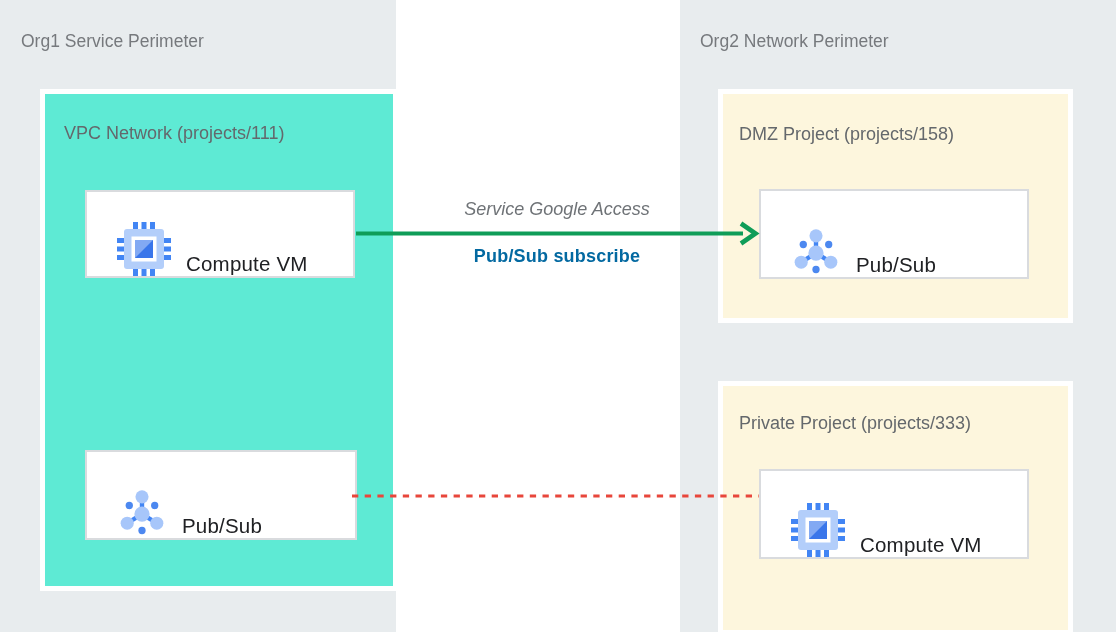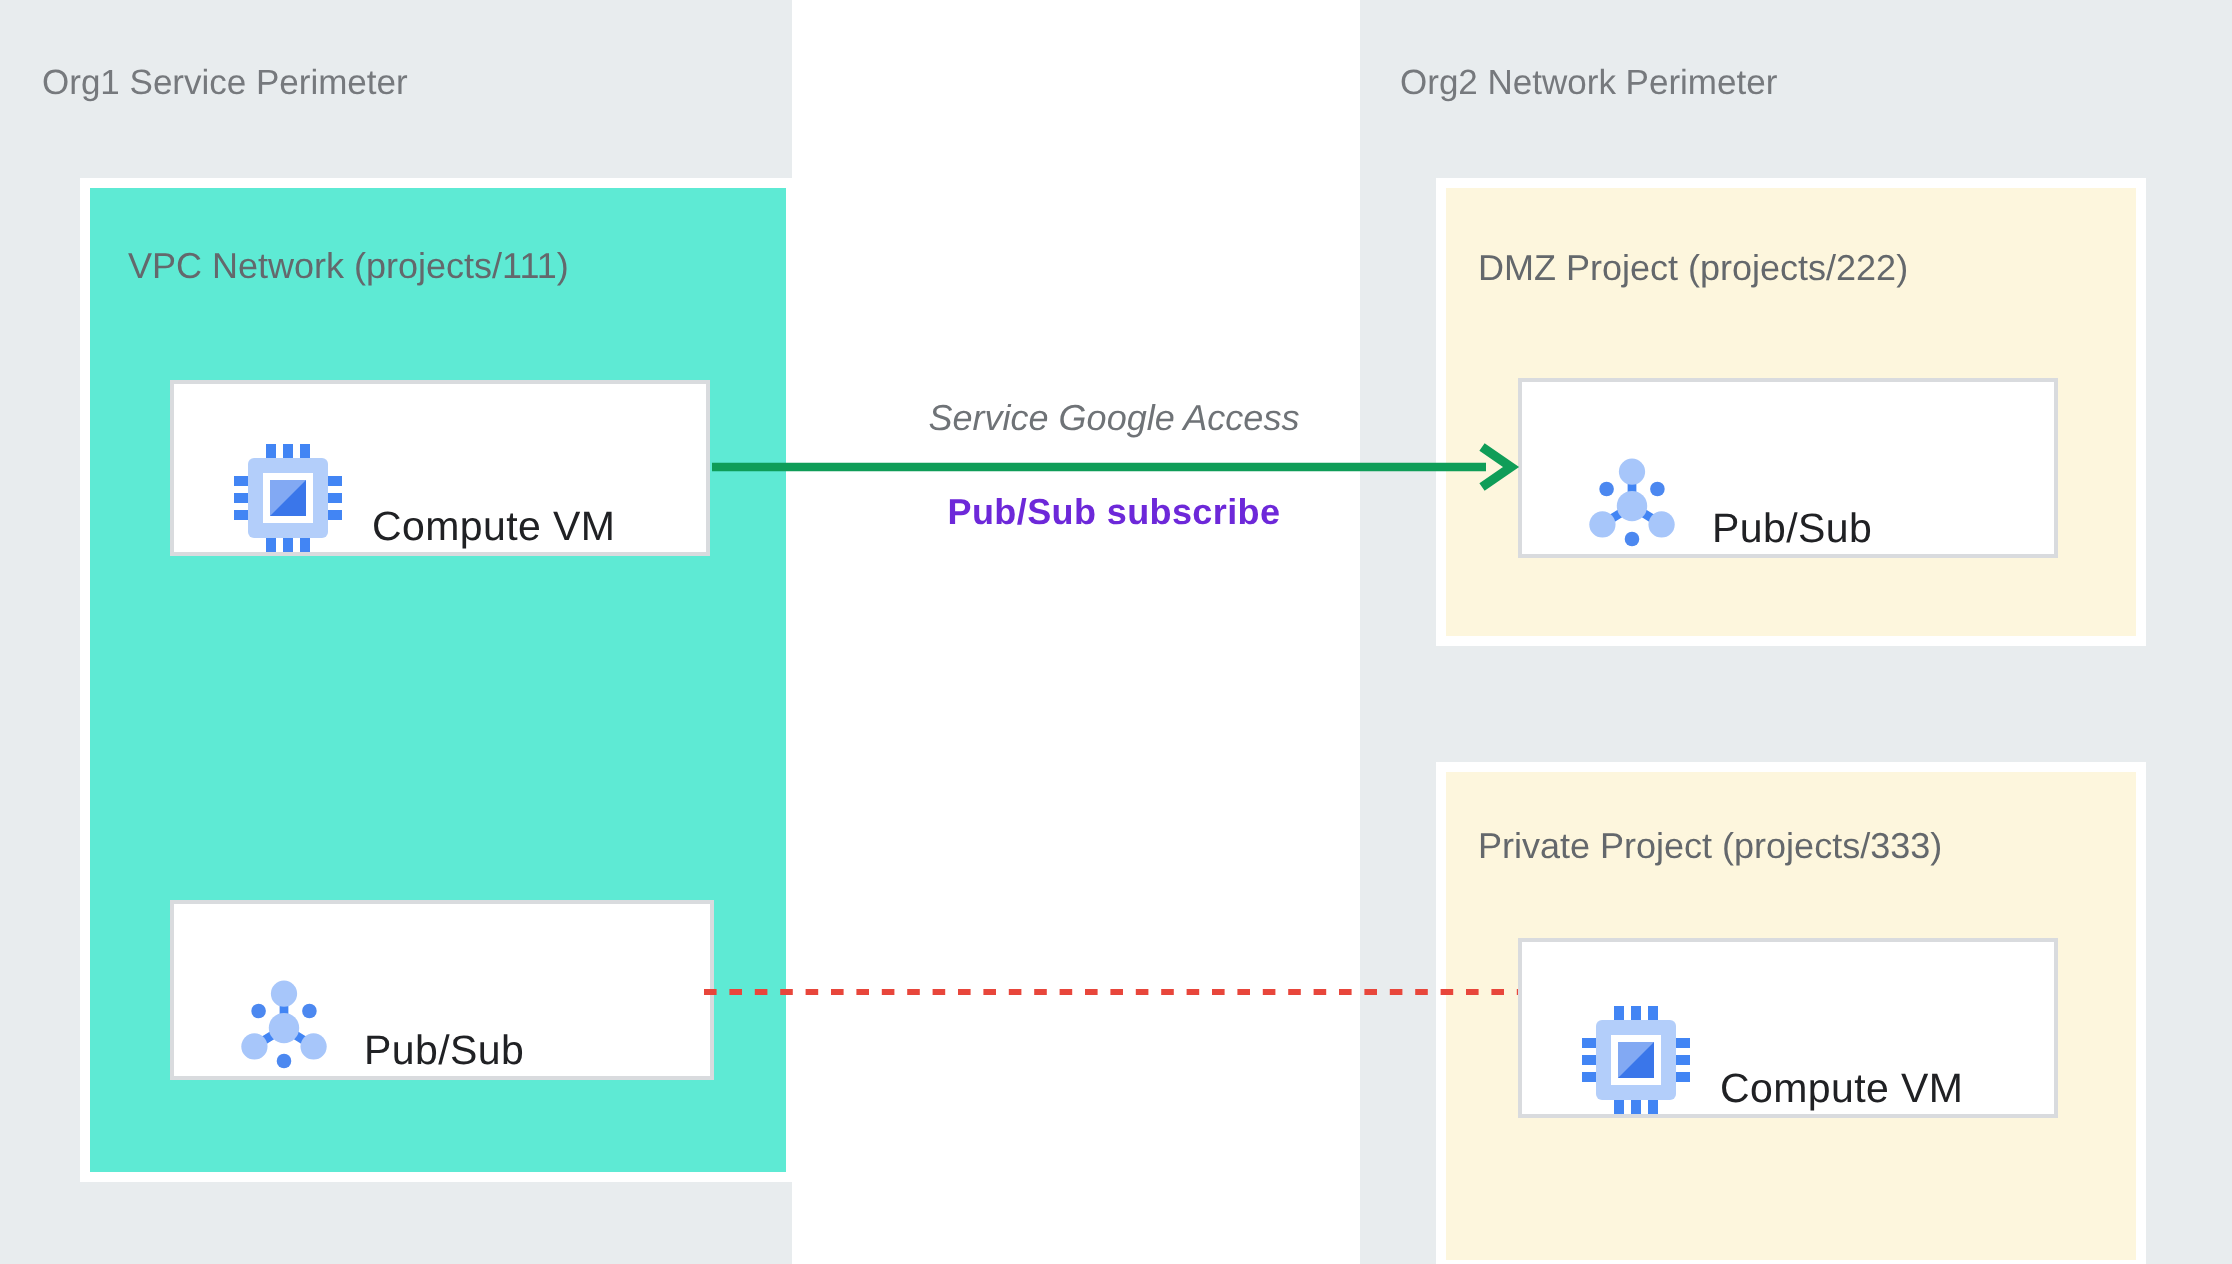--- a/index.html
+++ b/index.html
@@ -34,21 +34,21 @@
   }
   .node-vpc-compute { left:40px; top:96px;  width:270px; height:88px; }
   .node-vpc-pubsub  { left:40px; top:356px; width:272px; height:90px; }
   .node-dmz-pubsub  { left:36px; top:95px;  width:270px; height:90px; }
   .node-prv-compute { left:36px; top:83px;  width:270px; height:90px; }
   .node-label { font-size:20.5px; color:#202124; letter-spacing:0.2px; white-space:nowrap; }
   .icon { flex:0 0 auto; display:block; }
 
   .mid-label { position:absolute; left:407px; width:300px; text-align:center; white-space:nowrap; }
   .lbl-pga    { top:199px; font-size:18px; font-style:italic; color:#6f7377; }
-  .lbl-sub    { top:246px; font-size:18px; font-weight:700; color:#6d28d9; letter-spacing:0.2px; }
+  .lbl-sub    { top:246px; font-size:18px; font-weight:700; color:#0369a1; letter-spacing:0.2px; }
   .lbl-denied { top:510px; font-size:18.5px; font-style:italic; font-weight:600; color:#e8463b; }
 
   .overlay { position:absolute; left:0; top:0; width:1116px; height:632px; pointer-events:none; }
 </style>
 </head>
 <body>
 
 <div class="canvas">
 
   <div class="panel panel-left">
@@ -98,21 +98,21 @@
         </svg>
         <span class="node-label">Pub/Sub</span>
       </div>
     </div>
   </div>
 
   <div class="panel panel-right">
     <div class="panel-title">Org2 Network Perimeter</div>
 
     <div class="zone zone-yellow zone-dmz">
-      <div class="zone-title">DMZ Project (projects/222)</div>
+      <div class="zone-title">DMZ Project (projects/158)</div>
 
       <div class="node node-dmz-pubsub">
         <svg class="icon" width="50" height="50" viewBox="0 0 48 48">
           <g stroke="#4285f4" stroke-width="4.2" stroke-linecap="round">
             <line x1="24" y1="25" x2="24" y2="10"></line>
             <line x1="24" y1="25" x2="11" y2="33"></line>
             <line x1="24" y1="25" x2="37" y2="33"></line>
           </g>
           <circle cx="24" cy="8.5" r="6.3" fill="#a7c6fa"></circle>
           <circle cx="9.8" cy="33.8" r="6.3" fill="#a7c6fa"></circle>

